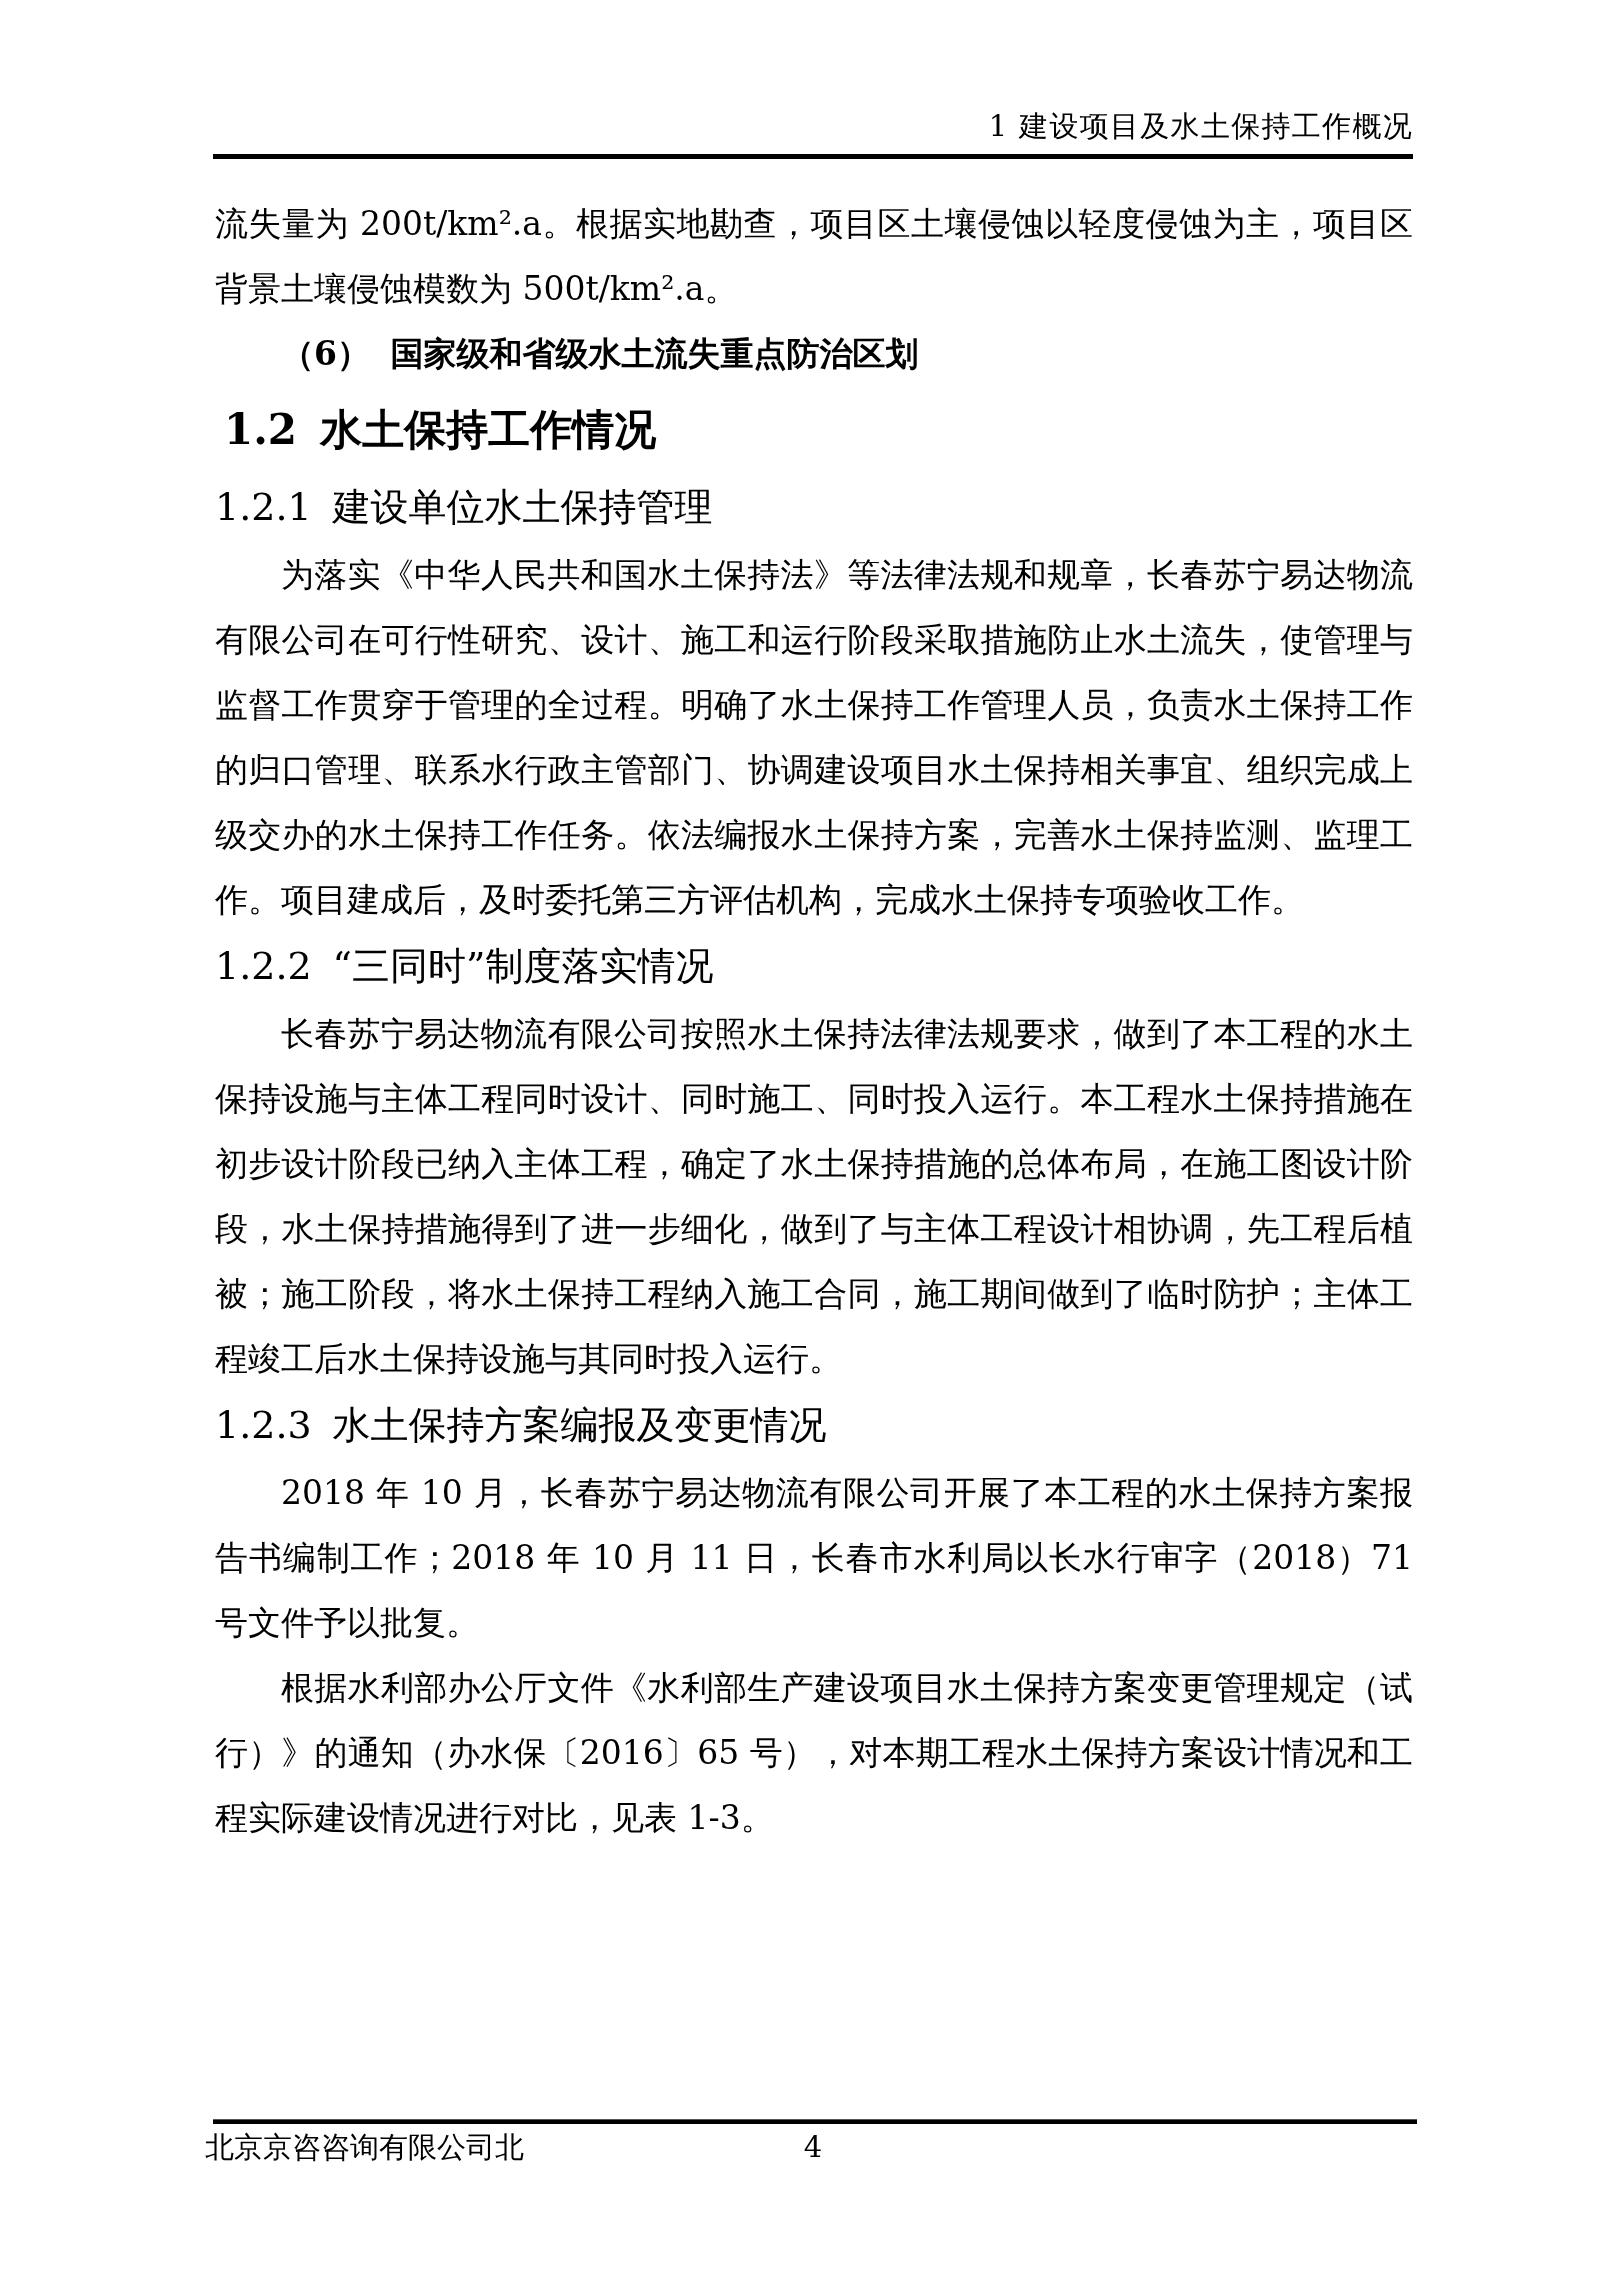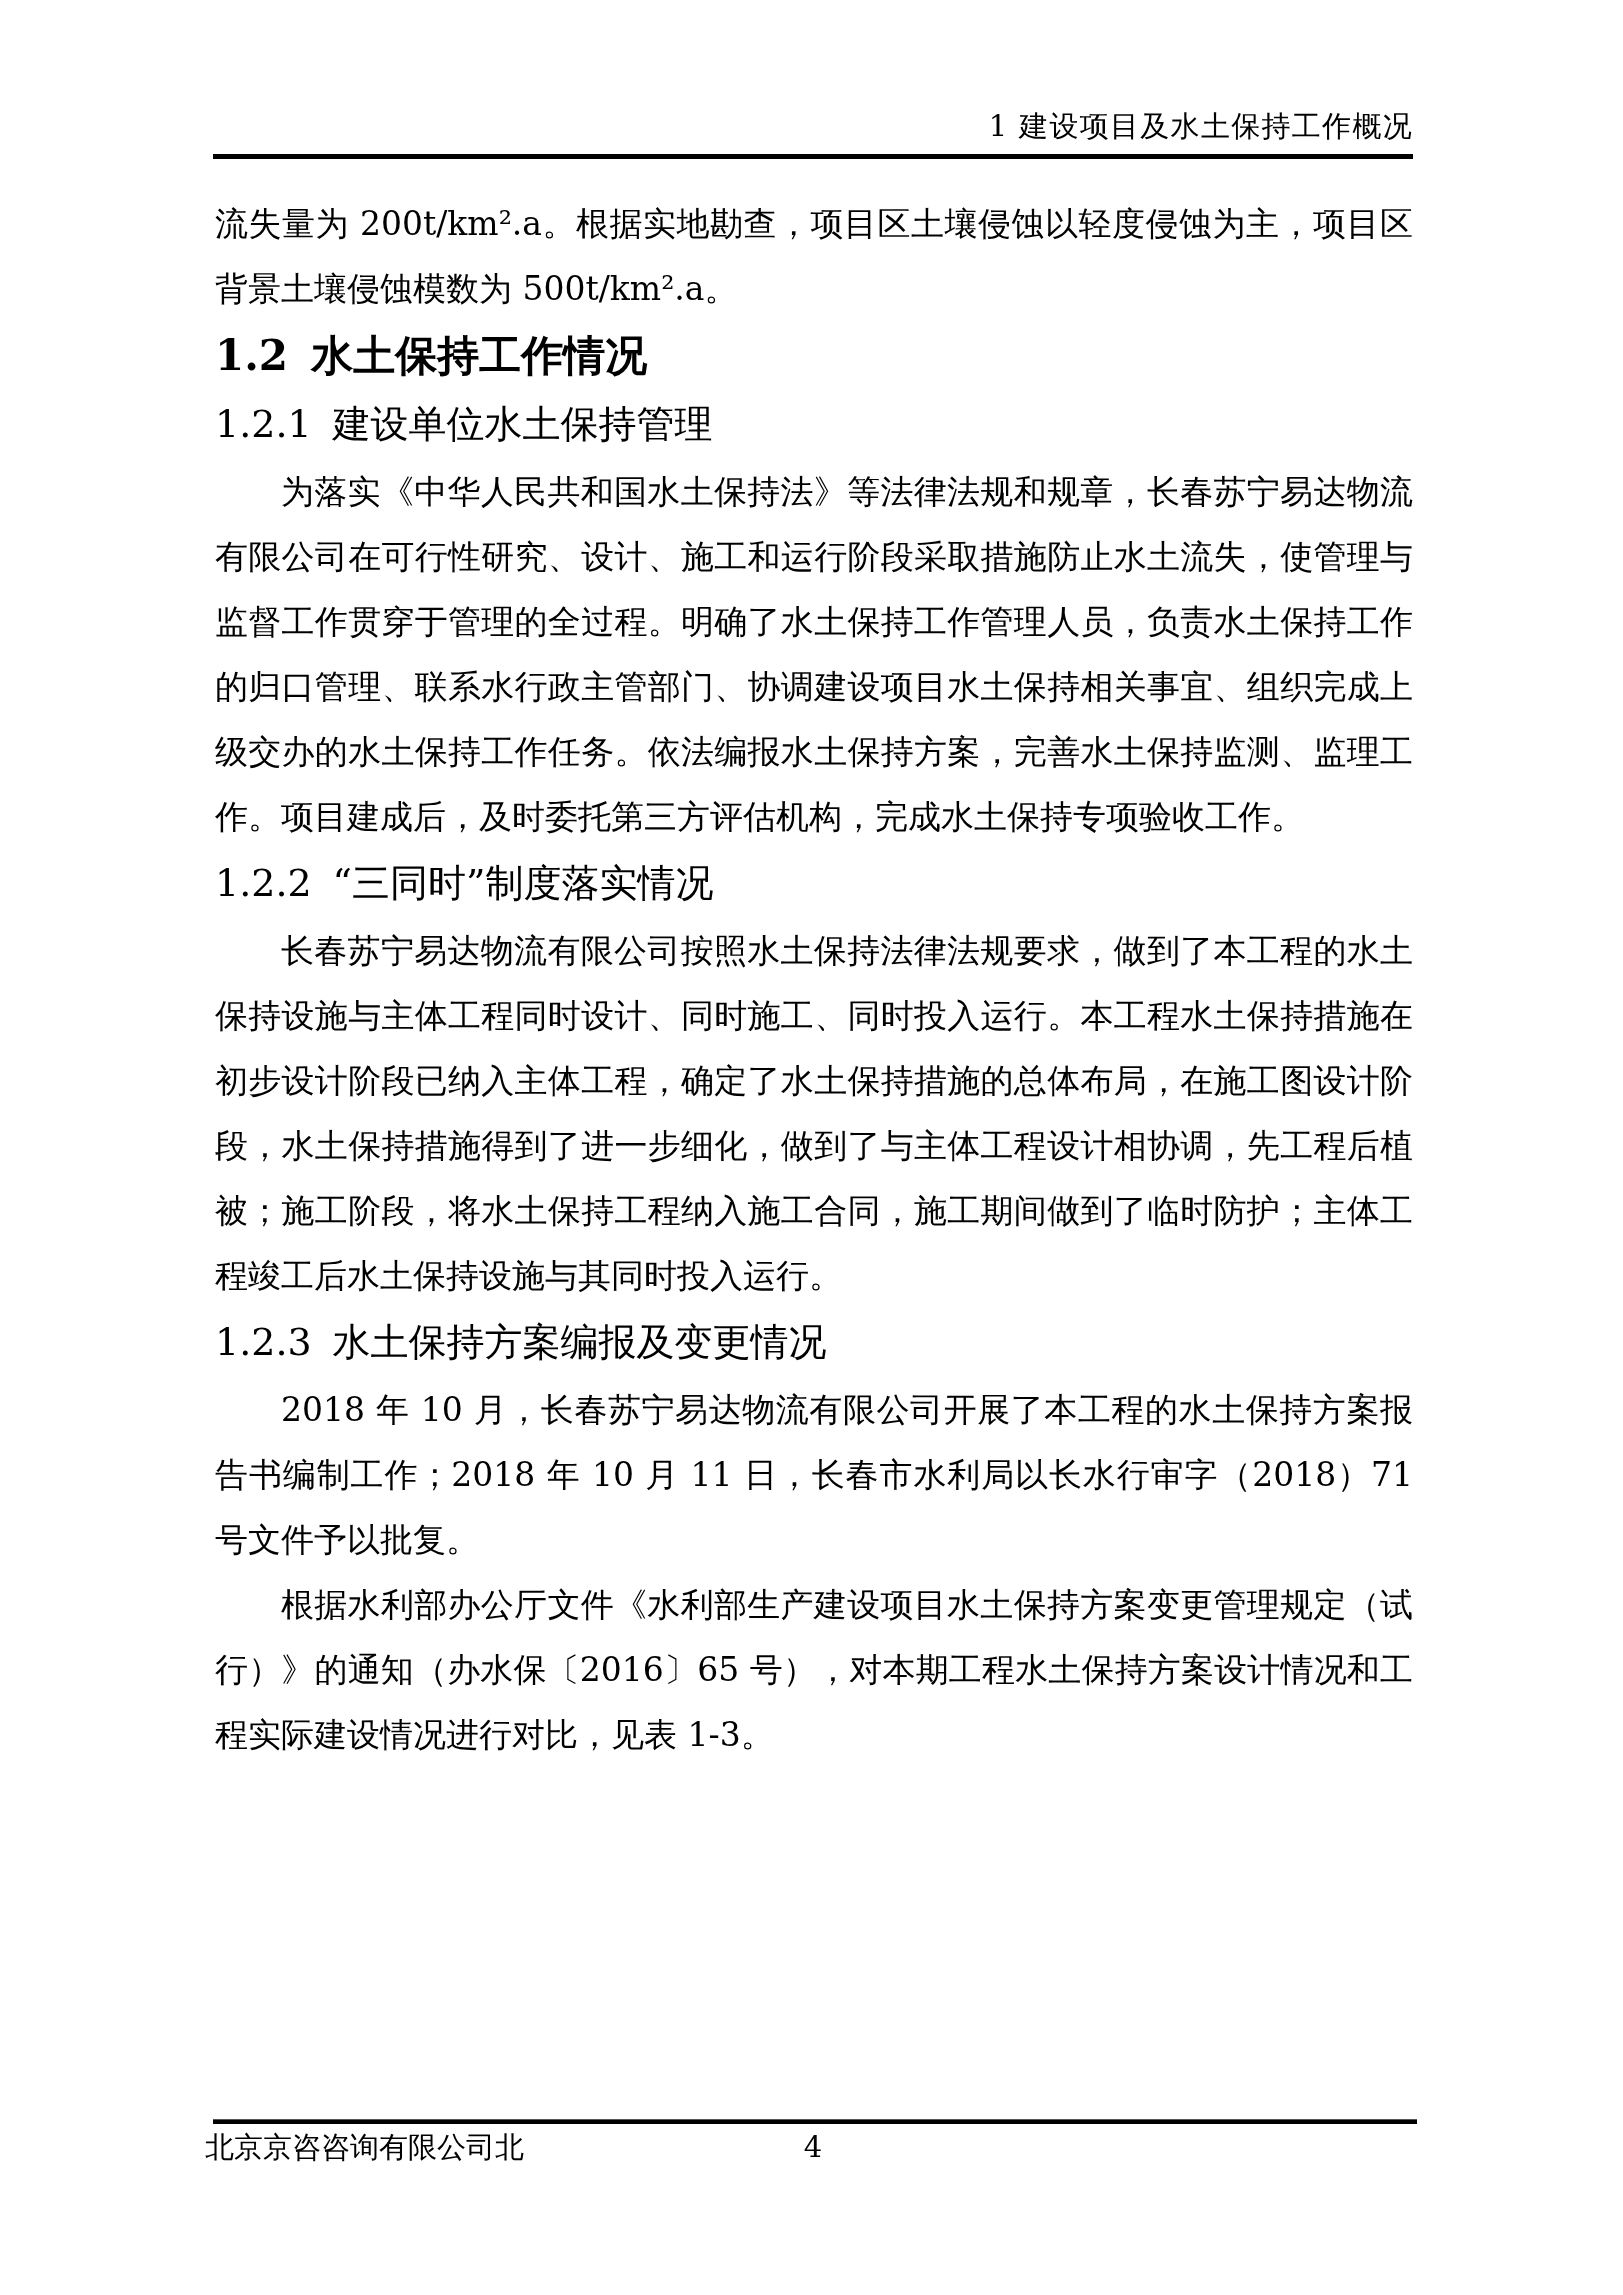--- a/index.html
+++ b/index.html
@@ -55,21 +55,21 @@
   p.body.no-indent { text-indent: 0; }
   p.minor-heading {
     margin: 0;
     font-size: 33px;
     line-height: 65px;
     font-weight: bold;
     text-indent: 2em;
   }
   p.minor-heading .hnum { margin-right: 0.62em; }
   h2.sec-heading {
-    margin: 0;
+    margin: 9px;
     font-size: 42px;
     line-height: 69px;
     font-weight: bold;
   }
   h3.sub-heading {
     margin: 0;
     font-size: 38px;
     line-height: 69px;
     font-weight: normal;
   }
@@ -107,20 +107,21 @@
 
 <div class="page">
 
   <div class="header-title">1 建设项目及水土保持工作概况</div>
   <div class="header-rule"></div>
 
   <div class="content">
 
     <p class="body no-indent">流失量为 200t/km².a。根据实地勘查，项目区土壤侵蚀以轻度侵蚀为主，项目区背景土壤侵蚀模数为 500t/km².a。</p>
 
+    <p class="minor-heading"><span class="hnum">（6）</span><span>国家级和省级水土流失重点防治区划</span></p>
 
 
     <h2 class="sec-heading"><span class="hnum">1.2</span><span>水土保持工作情况</span></h2>
 
     <h3 class="sub-heading"><span class="hnum">1.2.1</span><span>建设单位水土保持管理</span></h3>
 
     <p class="body">为落实《中华人民共和国水土保持法》等法律法规和规章，长春苏宁易达物流有限公司在可行性研究、设计、施工和运行阶段采取措施防止水土流失，使管理与监督工作贯穿于管理的全过程。明确了水土保持工作管理人员，负责水土保持工作的归口管理、联系水行政主管部门、协调建设项目水土保持相关事宜、组织完成上级交办的水土保持工作任务。依法编报水土保持方案，完善水土保持监测、监理工作。项目建成后，及时委托第三方评估机构，完成水土保持专项验收工作。</p>
 
     <h3 class="sub-heading"><span class="hnum">1.2.2</span><span>“三同时”制度落实情况</span></h3>
 

